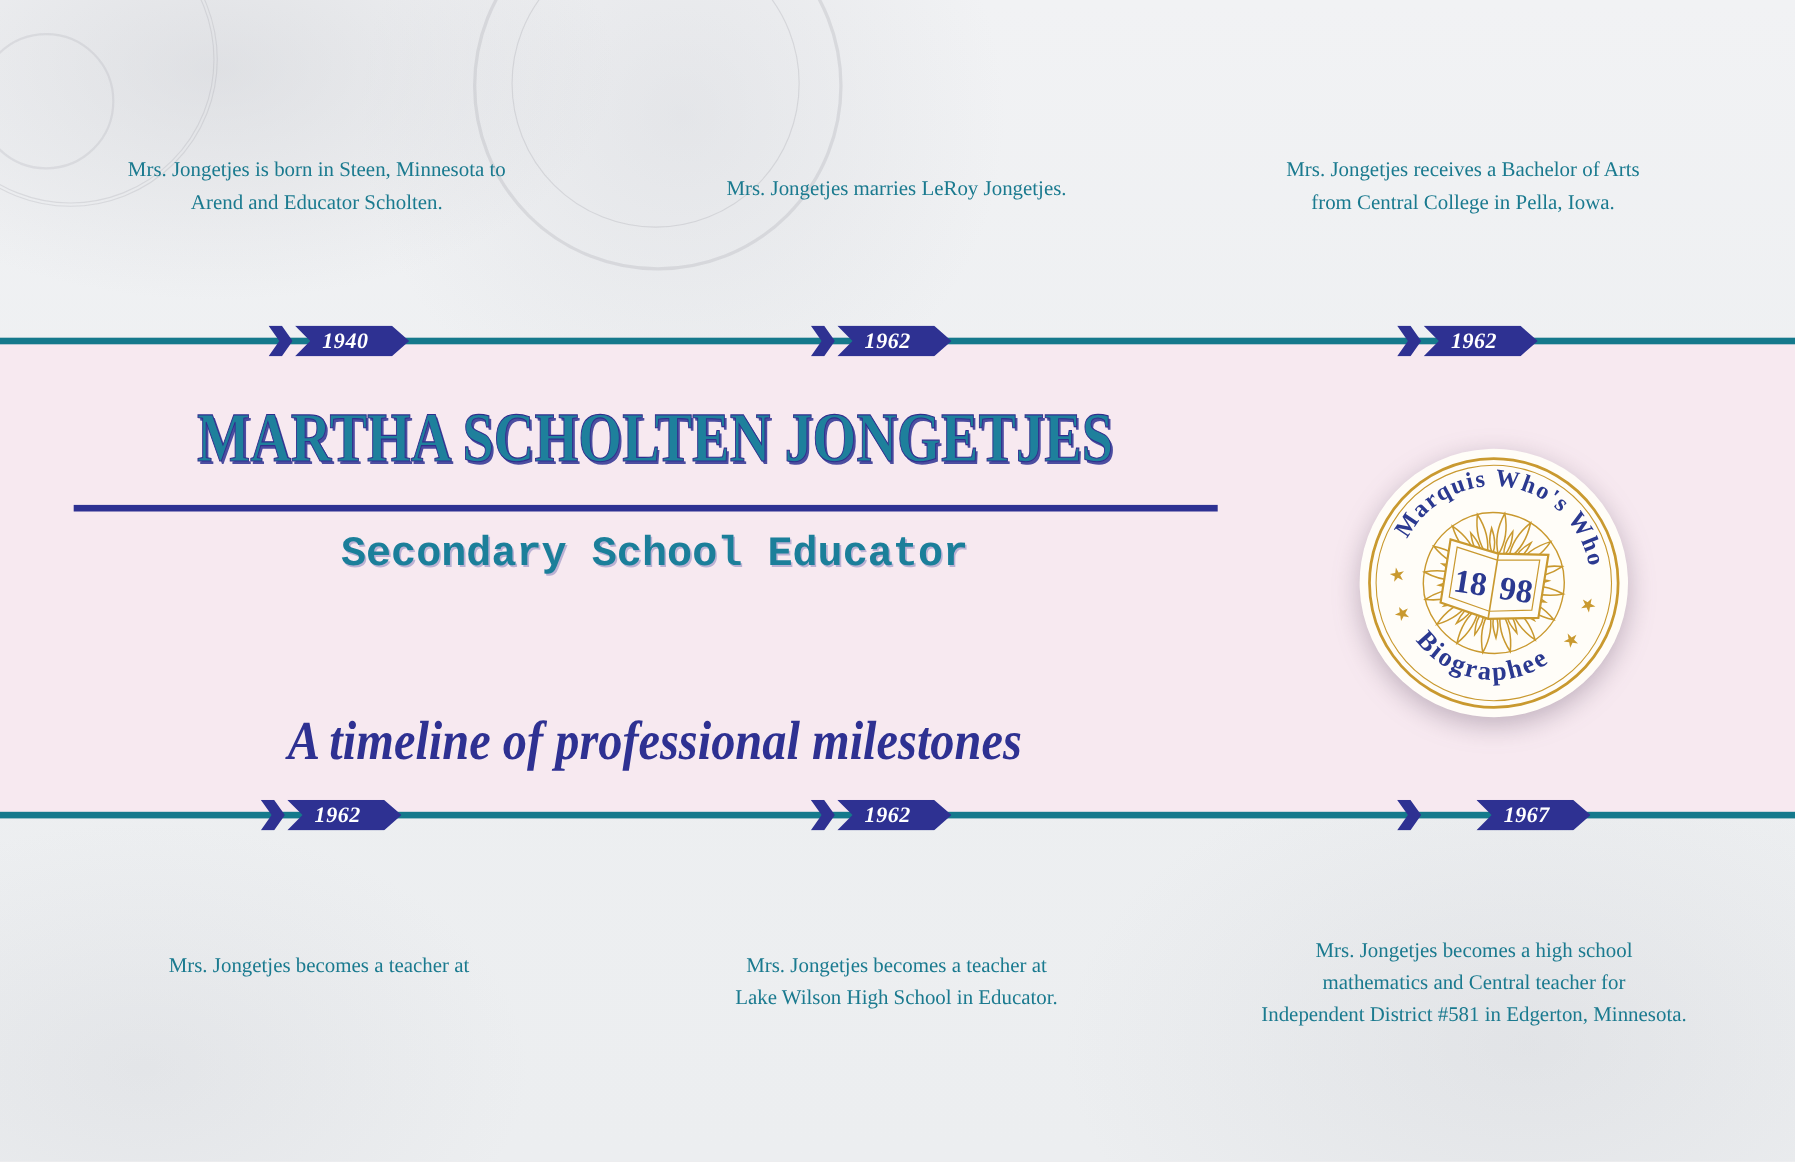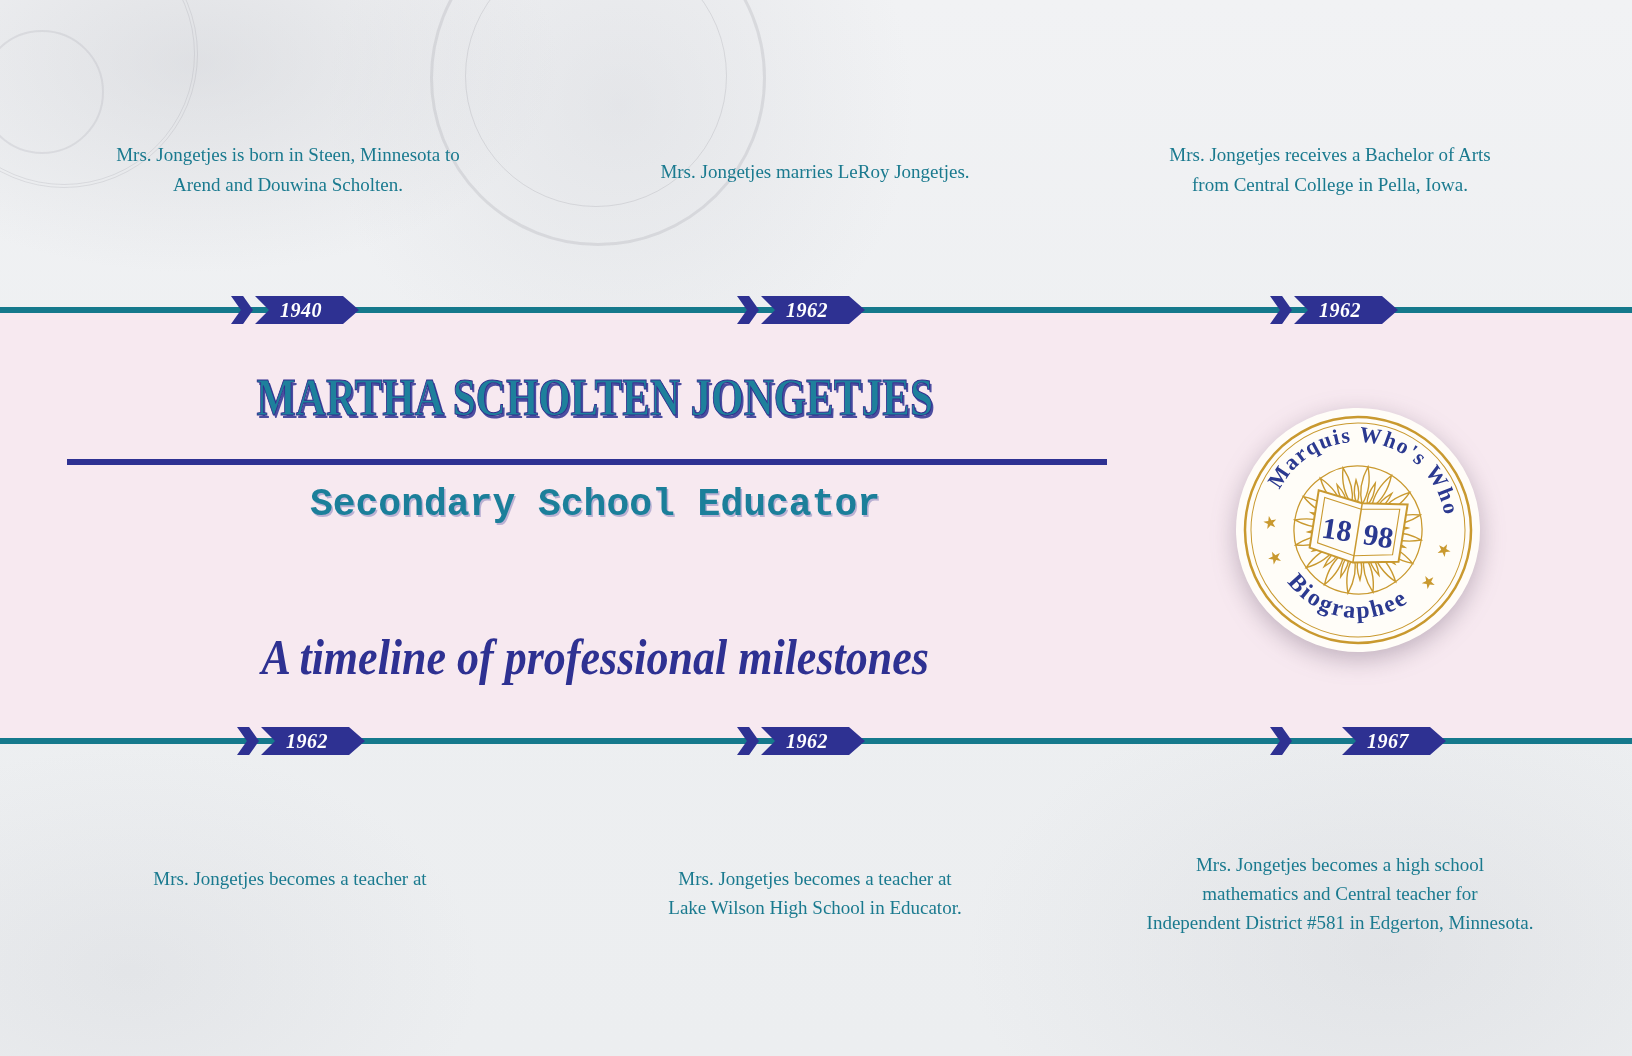--- a/index.html
+++ b/index.html
@@ -38,49 +38,49 @@
     width:22px;background:#2e3192;margin-right:2px;
     clip-path:polygon(0 0,55% 0,100% 50%,55% 100%,0 100%,45% 50%);
   }
   .year-badge .flag{
     width:104px;background:#2e3192;color:#fff;
     clip-path:polygon(0 0,calc(100% - 16px) 0,100% 50%,calc(100% - 16px) 100%,0 100%,14px 50%);
     font-style:italic;font-weight:bold;font-size:20px;letter-spacing:.5px;
     display:flex;align-items:center;justify-content:center;
     padding-left:6px;padding-right:18px;box-sizing:border-box;
   }
-  .b-t1{left:231px;top:296px;}  .b-t2{left:737px;top:296px;}  .b-t3{left:1270px;top:296px;}
+  .b-t1{left:244px;top:296px;}  .b-t2{left:737px;top:296px;}  .b-t3{left:1270px;top:296px;}
   .b-b1{left:237px;top:727px;}  .b-b2{left:737px;top:727px;}  .b-b3{left:1270px;top:727px;gap:48px;}
 
   
   .event-text{position:absolute;text-align:center;color:#1a7a8f;font-size:19px;line-height:30px;}
   .event-text div{white-space:nowrap;}
   .e-t1{left:88px;top:140px;width:400px;}
   .e-t2{left:615px;top:157px;width:400px;}
   .e-t3{left:1130px;top:140px;width:400px;}
   .e-b1{left:90px;top:864px;width:400px;line-height:29px;}
   .e-b2{left:615px;top:864px;width:400px;line-height:29px;}
   .e-b3{left:1110px;top:850px;width:460px;line-height:29px;}
   .main-title{
     position:absolute;left:0;top:360px;width:1190px;margin:0;text-align:center;
-    font-size:52px;line-height:76px;font-weight:bold;color:#1e809c;
+    font-size:64px;line-height:76px;font-weight:bold;color:#1e809c;
     text-shadow:2.5px 2.5px 0 rgba(46,49,146,.85);
     -webkit-text-stroke:1px #312e8e;
     letter-spacing:0px;white-space:nowrap;
   }
   .main-title .squeeze{display:inline-block;transform:scaleX(0.80);transform-origin:50% 50%;}
   .title-rule{position:absolute;left:67px;top:459px;width:1040px;height:6px;background:#2e3192;}
   .subtitle{
     position:absolute;left:0;top:484px;width:1190px;margin:0;text-align:center;
     font-size:38px;line-height:42px;font-weight:bold;color:#1b7f9a;
     text-shadow:1.5px 1.5px 0 rgba(46,49,146,.30);
     font-family:Liberation Mono, monospace;
   }
   .tagline{
-    position:absolute;left:0;top:628px;width:1190px;margin:0;text-align:center;
+    position:absolute;left:0;top:644px;width:1190px;margin:0;text-align:center;
     font-size:50px;line-height:58px;font-style:italic;font-weight:bold;color:#2e3192;white-space:nowrap;
   }
   .tagline .squeeze{display:inline-block;transform:scaleX(0.88);transform-origin:50% 50%;}
 
   
   .seal{position:absolute;left:1234px;top:406px;width:248px;height:248px;
         filter:drop-shadow(0 7px 12px rgba(90,70,95,.35));}
   .seal text{font-family:"Liberation Serif", serif;}
   .seal .star-glyph{font-family:"DejaVu Sans", sans-serif;}
 </style>
@@ -93,21 +93,21 @@
   <div class="wm-circle wm2"></div>
   <div class="wm-circle wm3"></div>
   <div class="wm-circle wm4"></div>
 
   <div class="band"></div>
   <div class="tl-line top"></div>
   <div class="tl-line bottom"></div>
 
   <div class="event-text e-t1">
     <div>Mrs. Jongetjes is born in Steen, Minnesota to</div>
-    <div>Arend and Douwina Scholten.</div>
+    <div>Arend and Educator Scholten.</div>
   </div>
   <div class="event-text e-t2">
     <div>Mrs. Jongetjes marries LeRoy Jongetjes.</div>
   </div>
   <div class="event-text e-t3">
     <div>Mrs. Jongetjes receives a Bachelor of Arts</div>
     <div>from Central College in Pella, Iowa.</div>
   </div>
 
   <div class="year-badge b-t1">

